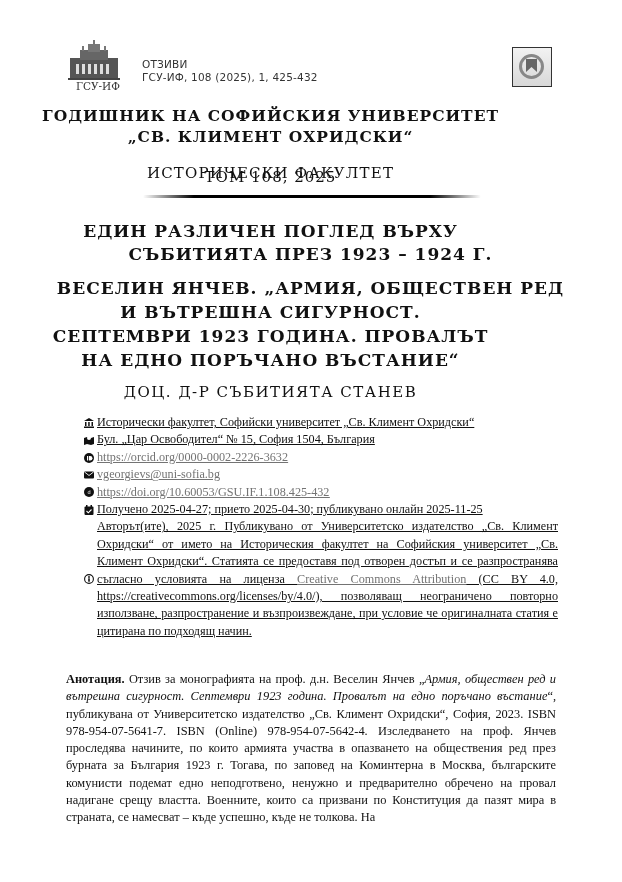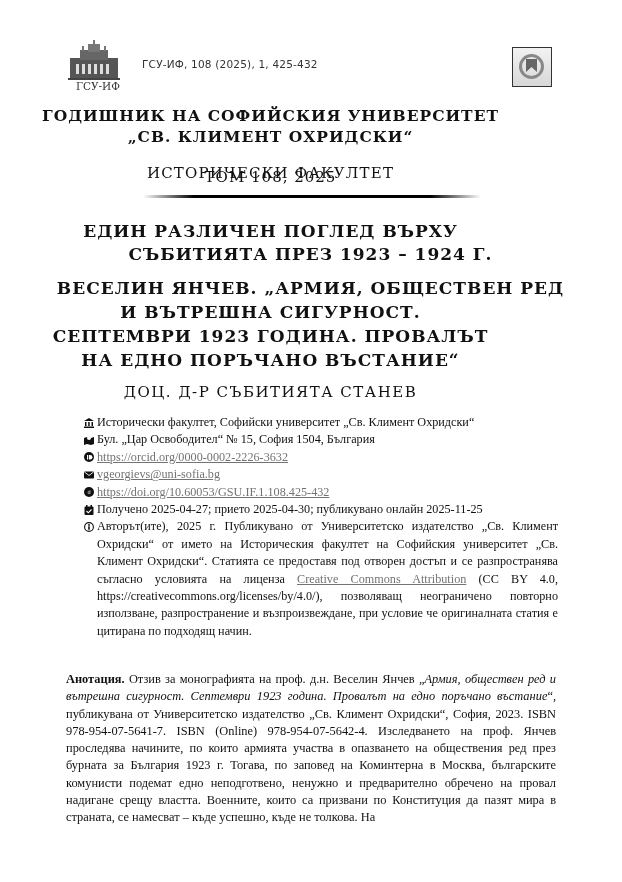--- a/index.html
+++ b/index.html
@@ -23,21 +23,21 @@
   #atitle1 { top: 221px; font-size: 17px; font-weight: bold; }
   #atitle2 { top: 244px; font-size: 17px; font-weight: bold; padding-left: 40px; }
   #rtitle1 { top: 278px; font-size: 17px; font-weight: bold; margin-left: 40px; }
   #rtitle2 { top: 302px; font-size: 17px; font-weight: bold; }
   #rtitle3 { top: 326px; font-size: 17px; font-weight: bold; }
   #rtitle4 { top: 350px; font-size: 17px; font-weight: bold; }
   #author { top: 383px; font-size: 15px; letter-spacing: 1.5px; }
 
   
   #meta { left: 84px; top: 414px; width: 474px; font-size: 12.2px; line-height: 17.4px; }
-  .mrow { display: flex; align-items: flex-start; }
+  .mrow { display: flex; align-items: center; text-decoration: underline; }
   .mico { width: 13px; flex: 0 0 13px; height: 17px; display: flex; align-items: center; justify-content: flex-start; }
   .mico svg { width: 10px; height: 10px; }
   .mtext { flex: 1; }
   a.lnk { color: #737373; text-decoration: underline; }
   .lic { text-align: justify; }
 
   
   #abstract { left: 66px; top: 659px; width: 490px; font-size: 12.4px; line-height: 17.3px; text-align: justify; margin-top: 12px; }
   #abstract b { font-weight: bold; }
 </style>
@@ -59,20 +59,21 @@
         <rect x="26" y="24" width="3" height="10"></rect>
       <rect x="32" y="24" width="3" height="10"></rect>
         <rect x="38" y="24" width="3" height="10"></rect>
     </g>
     <rect x="0" y="38" width="52" height="2" fill="#444"></rect>
   </svg>
   <div style="position:absolute;left:0;top:40px;width:52px;text-align:right;font-family:'DejaVu Serif',serif;font-size:10.5px;color:#333;">ГСУ-ИФ</div>
 </div>
 
 <div id="journal-meta" class="abs">
+  <div>ОТЗИВИ</div>
   <div>ГСУ-ИФ, 108 (2025), 1, 425-432</div>
 </div>
 
 <div id="oa-badge" class="abs">
   <svg width="37" height="37" viewBox="0 0 37 37">
     <circle cx="18.5" cy="18.5" r="11" fill="none" stroke="#888" stroke-width="3"></circle>
     <path d="M13 11 L24 11 L24 24 L18.5 19 L13 24 Z" fill="#666"></path>
   </svg>
 </div>
 

